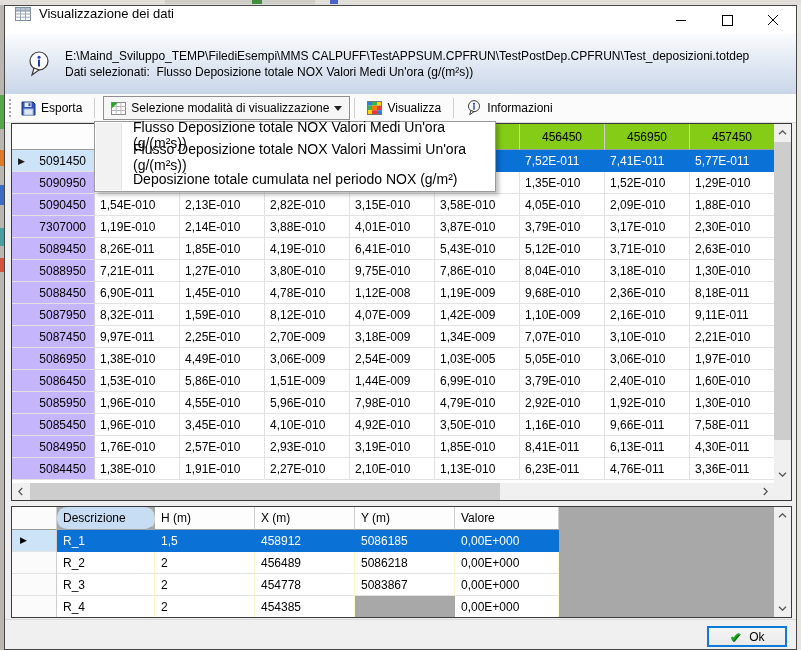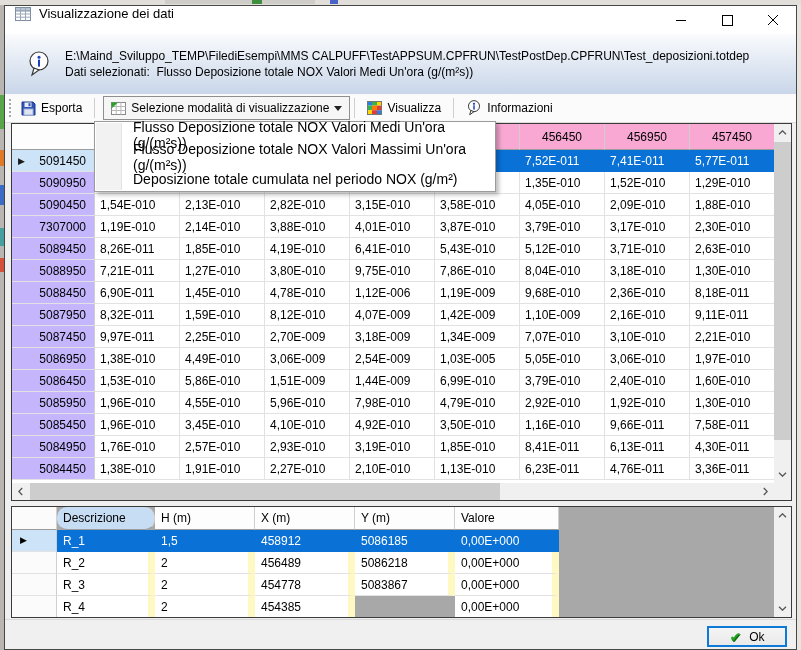--- a/index.html
+++ b/index.html
@@ -40,21 +40,21 @@
   .tsep { width: 1px; height: 20px; background: #cfcfcf; margin: 0 4px; }
 
   
   .grid { position: absolute; left: 6px; top: 117px; width: 781px; height: 378px;
           background: #ffffff; border: 1px solid #3a3a3a; overflow: hidden; }
   .grid-inner { position: absolute; left: 0; top: 0; right: 17px; bottom: 17px; overflow: hidden; }
   .g-hrow { display: flex; height: 26px; }
   .g-row  { display: flex; height: 22px; }
   .g-corner { width: 83px; flex: 0 0 83px; border-right: 1px solid #cfcfcf; border-bottom: 1px solid #9c9c9c; background: #fdfdfd; }
   .g-h { width: 85px; flex: 0 0 85px; border-right: 1px solid #cfcfcf; border-bottom: 1px solid #9c9c9c;
-         background: #f9a8d4; display: flex; align-items: center; justify-content: center; }
+         background: #84cc16; display: flex; align-items: center; justify-content: center; }
   .g-rh { width: 83px; flex: 0 0 83px; border-right: 1px solid #cfcfcf; border-bottom: 1px solid #e2e2e2;
           background: #c4b5fd; display: flex; align-items: center; justify-content: flex-end; padding-right: 8px; position: relative; }
   .g-rh .sel-arrow { position: absolute; left: 6px; font-size: 9px; color: #1a1a1a; font-family: "DejaVu Sans", sans-serif; }
   .g-c { width: 85px; flex: 0 0 85px; border-right: 1px solid #e2e2e2; border-bottom: 1px solid #e2e2e2;
          display: flex; align-items: center; padding-left: 5px; background: #fff; overflow: hidden; white-space: nowrap; }
   .g-row.sel .g-c { background: #0a72d6; color: #fff; border-right-color: #0a72d6; border-bottom-color: #0a72d6; }
   .g-row.sel .g-rh { background: #cde3f8; }
 
   
   .vsb { position: absolute; top: 0; right: 0; width: 17px; bottom: 17px; background: #f0f0f0; }
@@ -72,21 +72,21 @@
 
   
   .rgrid { position: absolute; left: 6px; top: 500px; width: 781px; height: 112px;
            background: #a8a8a8; border: 1px solid #3a3a3a; overflow: hidden; }
   .rgrid-inner { position: absolute; left: 0; top: 0; right: 17px; bottom: 0; overflow: hidden; }
   .r-hrow { display: flex; height: 23px; }
   .r-row { display: flex; height: 22px; }
   .r-h { border-right: 1px solid #cfcfcf; border-bottom: 1px solid #9c9c9c; background: #fdfdfd;
          display: flex; align-items: center; padding-left: 6px; }
   .r-h.sorted { background: #c6ddf3; }
-  .r-c { border-right: 7px solid #fef9c3; border-bottom: 1px solid #e2e2e2; background: #fff;
+  .r-c { border-right: 1px solid #fef9c3; border-bottom: 1px solid #e2e2e2; background: #fff;
          display: flex; align-items: center; padding-left: 6px; overflow: hidden; white-space: nowrap; }
   .r-marker { position: relative; background: #fbfbfb; border-right: 1px solid #cfcfcf; border-bottom: 1px solid #e2e2e2; }
   .r-row.sel .r-c { background: #0a72d6; color: #fff; border-right-color: #0a72d6; border-bottom-color: #0a72d6; }
   .r-row.sel .r-marker { background: #cde3f8; }
   .r-marker .sel-arrow { position: absolute; left: 8px; top: 5px; font-size: 9px; font-family: "DejaVu Sans", sans-serif; }
 
   
   .footer { position: absolute; left: 0; bottom: 0; width: 100%; height: 30px; background: #f0f0f0; border-top: 1px solid #d9d9d9; }
   .ok-btn { position: absolute; right: 9px; top: 6px; width: 80px; height: 21px; border: 2px solid #0e7ad8;
             background: linear-gradient(180deg, #f5f5f5, #e9e9e9); display: flex; align-items: center; justify-content: center;
@@ -283,21 +283,21 @@
           <div class="g-c">7,86E-010</div>
           <div class="g-c">8,04E-010</div>
           <div class="g-c">3,18E-010</div>
           <div class="g-c">1,30E-010</div>
         </div>
         <div class="g-row">
           <div class="g-rh">5088450</div>
           <div class="g-c">6,90E-011</div>
           <div class="g-c">1,45E-010</div>
           <div class="g-c">4,78E-010</div>
-          <div class="g-c">1,12E-006</div>
+          <div class="g-c">1,12E-008</div>
           <div class="g-c">1,19E-009</div>
           <div class="g-c">9,68E-010</div>
           <div class="g-c">2,36E-010</div>
           <div class="g-c">8,18E-011</div>
         </div>
         <div class="g-row">
           <div class="g-rh">5087950</div>
           <div class="g-c">8,32E-011</div>
           <div class="g-c">1,59E-010</div>
           <div class="g-c">8,12E-010</div>

